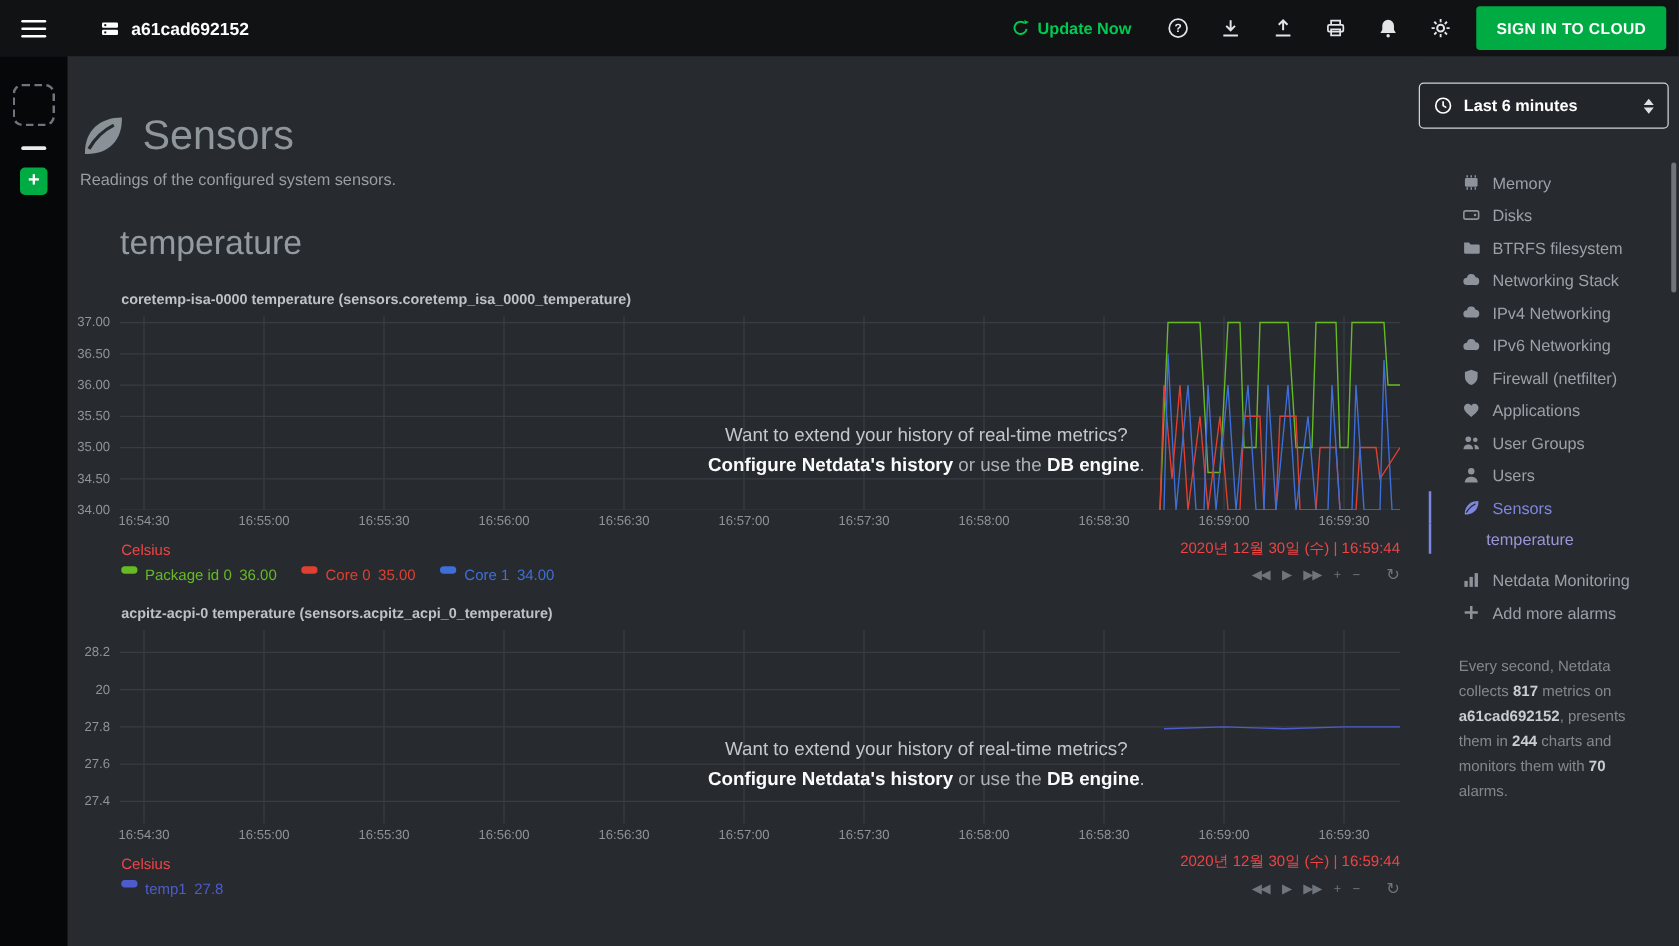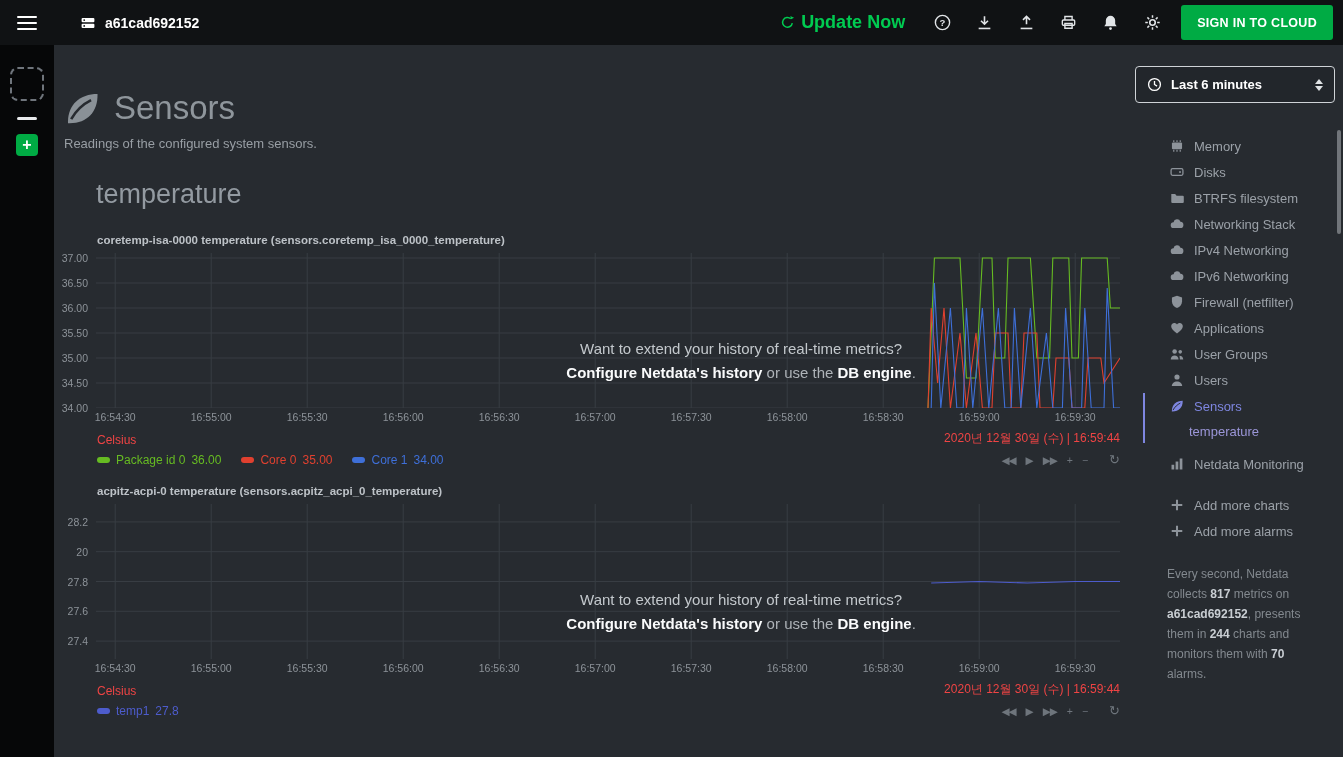--- a/index.html
+++ b/index.html
@@ -10,21 +10,21 @@
     position: relative;
   }
   
   .topbar { position:absolute; top:0; left:0; width:100%; height:45px; background:#101214;
             display:flex; align-items:center; z-index:10; }
   .burger { width:54px; display:flex; flex-direction:column; align-items:center; gap:4px; cursor:pointer; }
   .burger i { display:block; width:20px; height:2px; background:#fff; border-radius:1px; }
   .node { display:flex; align-items:center; gap:9px; margin-left:26px; color:#fff; font-size:14px; font-weight:bold; }
   .node .nicon { display:flex; color:#fff; }
   .tb-spacer { flex:1; }
-  .update { display:flex; align-items:center; gap:6px; font-size:18px; font-weight:bold; margin-right:16px; cursor:pointer; }
+  .update { display:flex; gap:6px; font-size:13px; font-weight:bold; margin-right:16px; cursor:pointer; }
   .tbicons { display:flex; }
   .tbicon { width:42px; height:45px; display:flex; align-items:center; justify-content:center; color:#e2e5e8; cursor:pointer; }
   .signin { height:35px; display:flex; align-items:center; padding:4px 16px; border-radius:3px;
             color:#fff; font-size:12.5px; font-weight:bold; margin:0 10px 0 8px; cursor:pointer; letter-spacing:.3px; }
   
   .leftbar { position:absolute; top:45px; left:0; width:54px; height:712px; background:#060708; }
   .dashed { width:34px; height:34px; border:2px dashed #6f757c; border-radius:8px; margin:22px auto 0; cursor:pointer; }
   .mini-divider { width:20px; height:3px; background:#e8eaec; border-radius:2px; margin:16px auto 0; }
   .plus-btn { width:22px; height:22px; border-radius:4px; color:#fff; font-size:16px; line-height:21px;
               text-align:center; margin:14px auto 0; cursor:pointer; font-weight:bold; }
@@ -67,21 +67,21 @@
   .ov2 { margin-top:7px; font-size:15px; color:#aeb3b8; }
   .ov2 b { color:#fafbfc; }
   .xrow { display:flex; }
   .xsp { width:42px; }
   .xlabels { flex:1; position:relative; height:15px; }
   .xlabels span { position:absolute; top:3px; transform:translateX(-50%); font-size:10.5px; color:#8d9399; white-space:nowrap; }
   .chart-meta { display:flex; justify-content:space-between; align-items:flex-end; margin:7px 0 0 43px;
                 font-size:12px; color:#ef4444; }
   .legend-row { display:flex; justify-content:space-between; align-items:center; margin:5px 0 0 43px; }
   .legend { display:flex; gap:20px; font-size:12px; }
-  .legend-item { display:flex; align-items:center; gap:6px; cursor:pointer; }
+  .legend-item { display:flex; align-items:flex-start; gap:6px; cursor:pointer; }
   .pill { width:13px; height:6px; border-radius:3px; display:inline-block; }
   .controls { display:flex; align-items:center; gap:10px; font-size:10.5px; color:#6e757c; }
   .controls span { cursor:pointer; letter-spacing:-1px; }
   .controls .reset { margin-left:12px; letter-spacing:0; font-size:13px; }
 </style>
 </head>
 <body>
 
 <header class="topbar">
   <div class="burger">
@@ -274,28 +274,20 @@
       </div>
       <div class="mitem" style="margin-top: 8px;">
         <span class="micon">
           <svg width="14" height="14" viewBox="0 0 13 13" fill="currentColor" aria-hidden="true">
             <rect x="1.4" y="7.2" width="2.5" height="4.4"></rect>
             <rect x="5.2" y="4.2" width="2.5" height="7.4"></rect>
             <rect x="9" y="1.4" width="2.5" height="10.2"></rect>
           </svg>
         </span>
         <span>Netdata Monitoring</span>
-      </div>
-      <div class="mitem" style="margin-top: 15px;">
-        <span class="micon">
-          <svg width="14" height="14" viewBox="0 0 13 13" fill="currentColor" aria-hidden="true">
-            <path d="M6.5 1.6v9.8M1.6 6.5h9.8" stroke="currentColor" stroke-width="1.9" fill="none"></path>
-          </svg>
-        </span>
-        <span>Add more charts</span>
       </div>
       <div class="mitem">
         <span class="micon">
           <svg width="14" height="14" viewBox="0 0 13 13" fill="currentColor" aria-hidden="true">
             <path d="M6.5 1.6v9.8M1.6 6.5h9.8" stroke="currentColor" stroke-width="1.9" fill="none"></path>
           </svg>
         </span>
         <span>Add more alarms</span>
       </div>
     </div>

